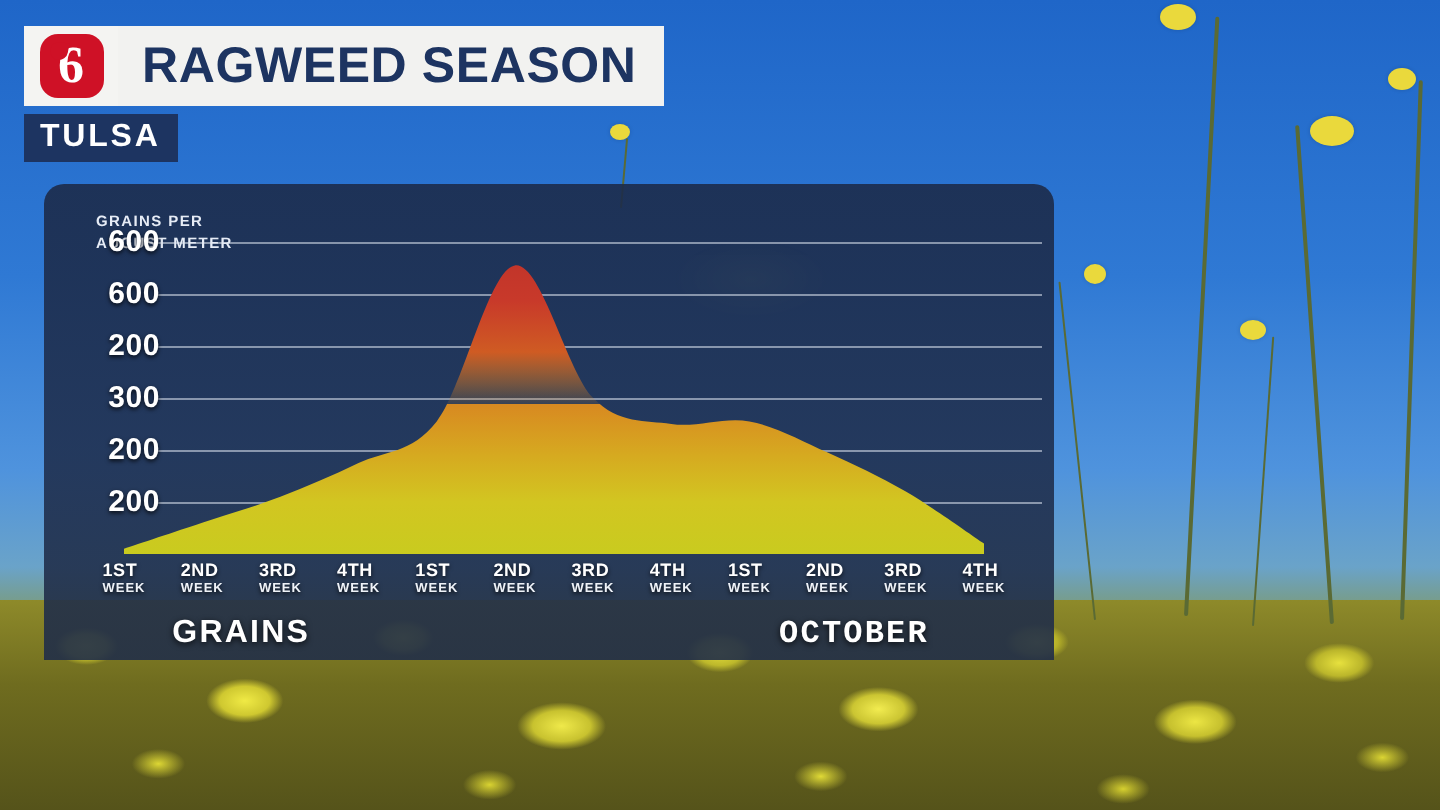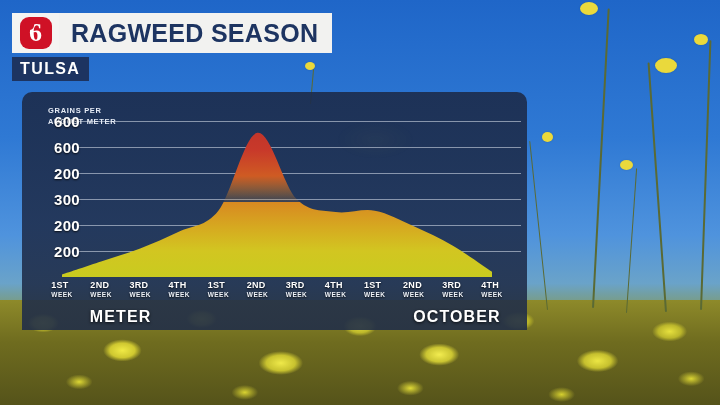--- a/index.html
+++ b/index.html
@@ -224,18 +224,18 @@
         <div class="wk" style="left: 430.9px;">
           <span class="n">3RD</span>
           <span class="w">WEEK</span>
         </div>
         <div class="wk" style="left: 470px;">
           <span class="n">4TH</span>
           <span class="w">WEEK</span>
         </div>
       </div>
     <div class="months" id="monthlabels">
-        <div class="mo" style="left: 98.6px;">METER</div>
-        <div class="mo" style="left: 435px;">OCTOBER</div>
+        <div class="mo" style="left: 98.6px;">GRAINS</div>
+        <div class="mo" style="left: 405px; font-family: Liberation Mono, monospace;">OCTOBER</div>
       </div>
   </div>
 
 </div>
 
 </body></html>

